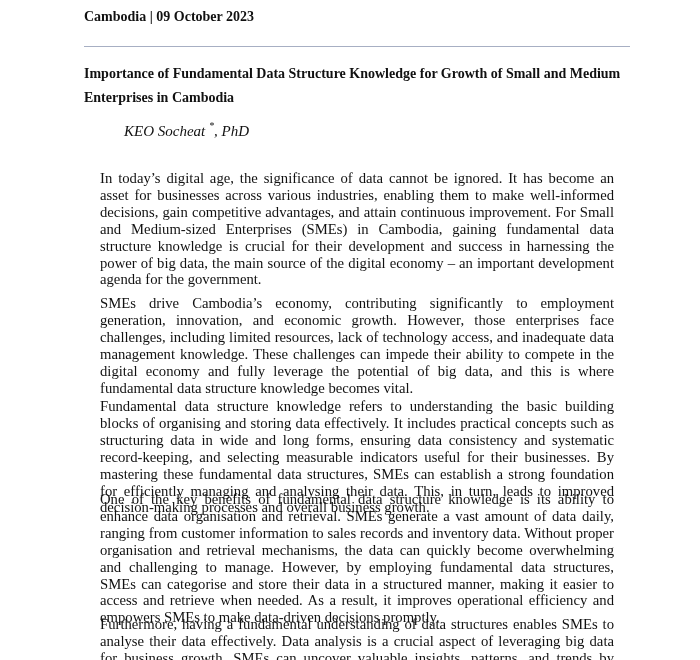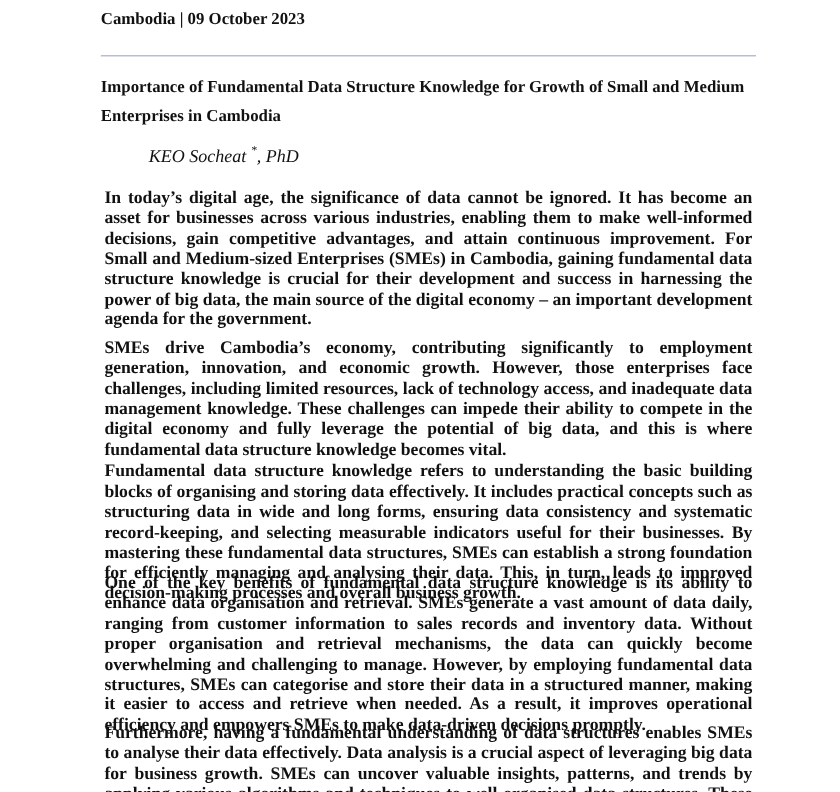--- a/index.html
+++ b/index.html
@@ -19,21 +19,21 @@
     .title {
       position: absolute; top: 62px; left: 0; width: 546px;
       font-size: 14px; font-weight: bold; line-height: 24px; margin: 0;
     }
     .author {
       position: absolute; top: 121px; left: 0;
       font-size: 15px; font-style: italic; white-space: nowrap; margin-left: 40px;
     }
     .author sup { font-size: 10px; position: relative; top: -1px; }
     .body-text { position: absolute; left: 0; width: 546px; font-size: 14.7px; line-height: 16.9px; }
-    .para { margin: 3px; text-align: justify; text-align-last: left; font-weight: bold; }
+    .para { margin: 16px; text-align: justify; text-align-last: left; }
     #p0 { top: 154px; }
     #p1 { top: 279px; }
     #p2 { top: 382px; }
     #p3 { top: 475px; }
     #p4 { top: 600px; }
   </style>
 </head>
 <body>
 
 <div class="page">

